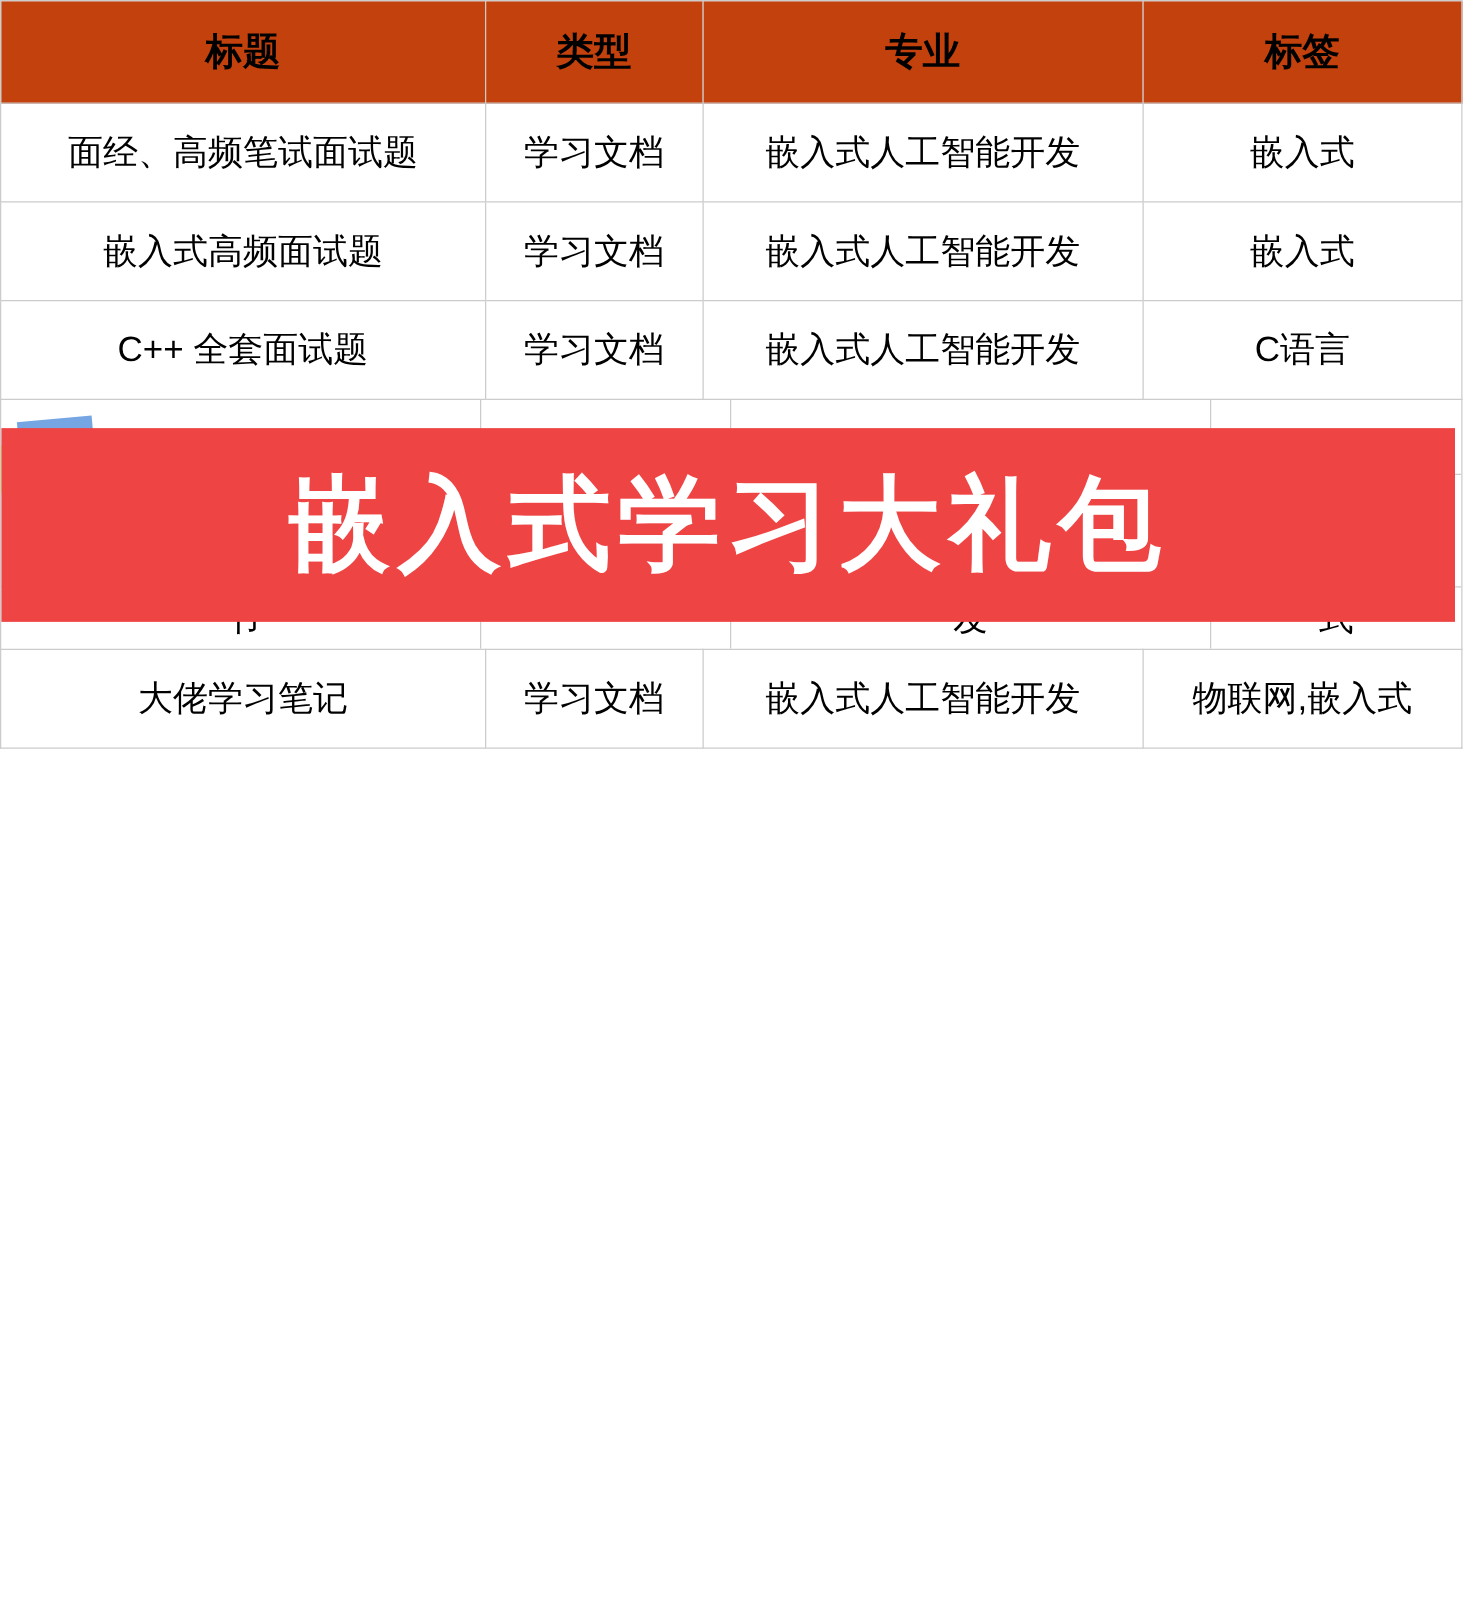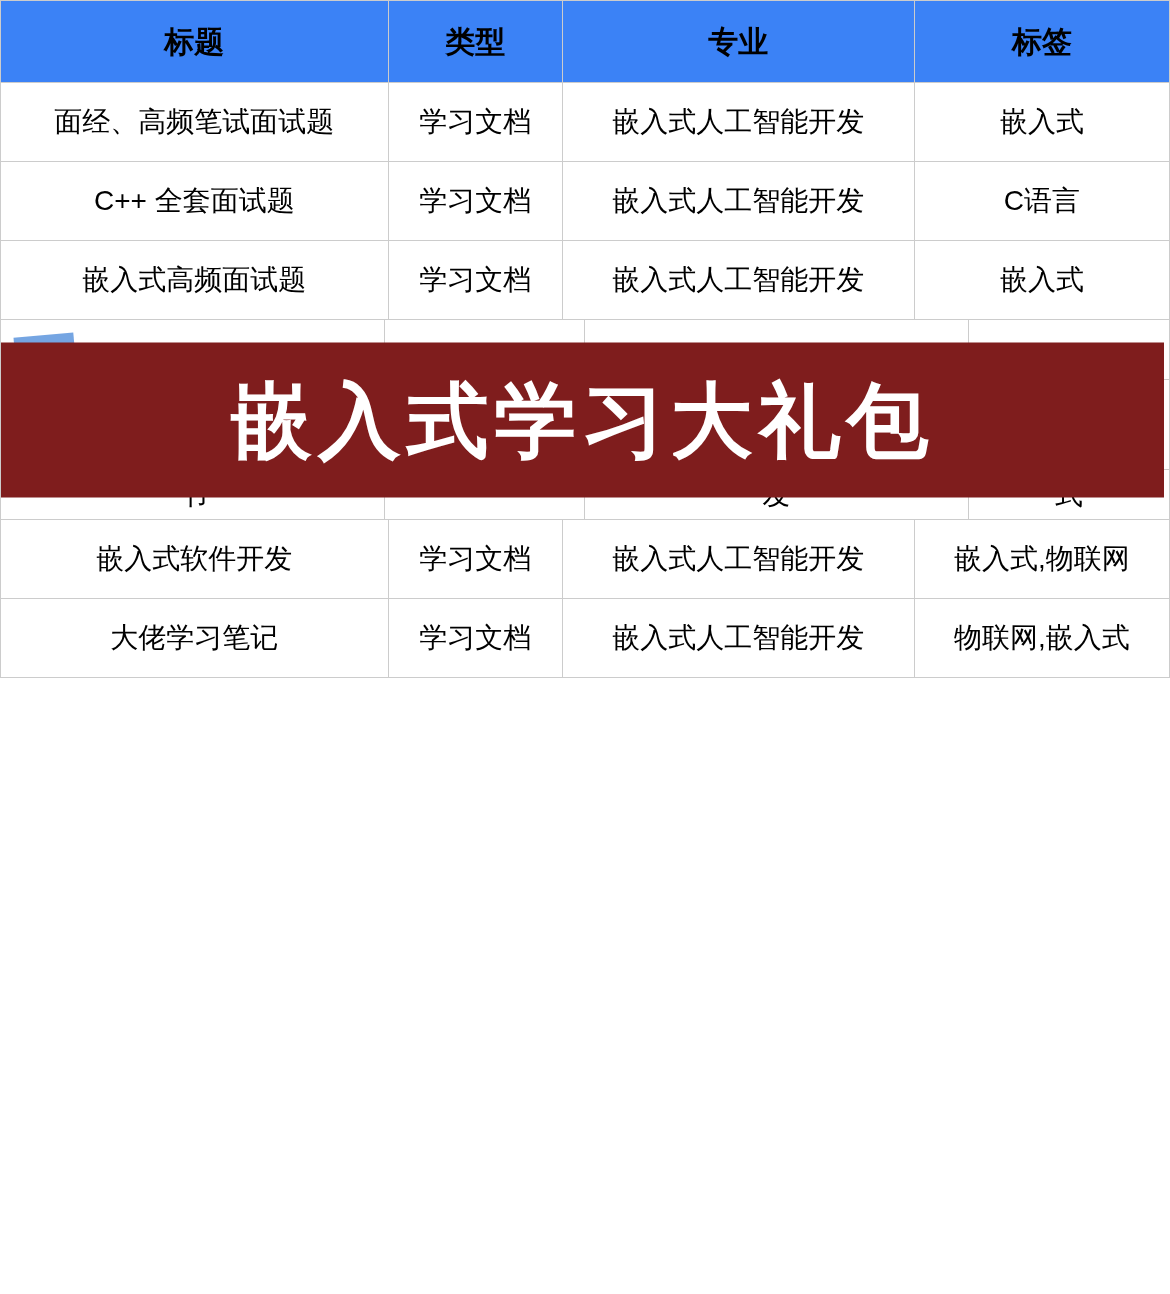--- a/index.html
+++ b/index.html
@@ -30,21 +30,21 @@
       border: 1px solid #ccc;
       text-align: center;
       padding: 18px 12px;
       font-size: 28px;
       line-height: 1.5;
       vertical-align: middle;
     }
 
     thead th {
       font-weight: bold;
-      background: #3b82f6;
+      background: #c2410c;
       font-size: 30px;
     }
 
     tbody tr td {
       font-size: 28px;
     }
   </style>
 </head>
 <body>
 
@@ -59,63 +59,57 @@
       </tr>
     </thead>
     <tbody id="table-body">
     <tr>
     <td>面经、高频笔试面试题</td>
     <td>学习文档</td>
     <td>嵌入式人工智能开发</td>
     <td>嵌入式</td>
   </tr>
         <tr>
+    <td>嵌入式高频面试题</td>
+    <td>学习文档</td>
+    <td>嵌入式人工智能开发</td>
+    <td>嵌入式</td>
+  </tr>
+        <tr>
     <td>C++ 全套面试题</td>
     <td>学习文档</td>
     <td>嵌入式人工智能开发</td>
     <td>C语言</td>
-  </tr>
-        <tr>
-    <td>嵌入式高频面试题</td>
-    <td>学习文档</td>
-    <td>嵌入式人工智能开发</td>
-    <td>嵌入式</td>
   </tr>
         <tr style="position: relative;">
   <td colspan="4" style="padding:0; position:relative; height:200px; overflow:hidden; border:1px solid #ccc;">
 
     <div style="position:absolute; top:0; left:0; right:0; height:60px; display:flex; border-bottom:1px solid #ccc; z-index:1;">
       <div style="flex:1; border-right:1px solid #ccc; display:flex; align-items:center; justify-content:center; font-size:28px;"></div>
       <div style="width:200px; border-right:1px solid #ccc; display:flex; align-items:center; justify-content:center; font-size:28px;"></div>
       <div style="flex:1; border-right:1px solid #ccc; display:flex; align-items:center; justify-content:center; font-size:28px;"></div>
       <div style="width:200px; display:flex; align-items:center; justify-content:center; font-size:28px;"></div>
     </div>
 
     <div style="position:absolute; left:0; top:30px; width:80px; height:80px; background:#cfee30; transform:rotate(-10deg); z-index:9; opacity:0.9;"></div>
     <div style="position:absolute; left:15px; top:15px; width:60px; height:60px; background:#3a7fd5; transform:rotate(-5deg); z-index:8; opacity:0.7;"></div>
 
-    <div style="position:absolute; left:0; right:5px; top:50%; transform:translateY(-50%); background:#7f1d1d; height:155px; z-index:10; display:flex; align-items:center; justify-content:center;">
+    <div style="position:absolute; left:0; right:5px; top:50%; transform:translateY(-50%); background:#ef4444; height:155px; z-index:10; display:flex; align-items:center; justify-content:center;">
       <span style="color:#fff; font-size:82px; font-weight:bold; letter-spacing:6px;">嵌入式学习大礼包</span>
     </div>
 
     <div style="position:absolute; bottom:0; left:0; right:0; height:50px; display:flex; border-top:1px solid #ccc; z-index:1;">
       <div style="flex:1; border-right:1px solid #ccc; display:flex; align-items:center; justify-content:center; font-size:28px;">书</div>
       <div style="width:200px; border-right:1px solid #ccc; display:flex; align-items:center; justify-content:center; font-size:28px;"></div>
       <div style="flex:1; border-right:1px solid #ccc; display:flex; align-items:center; justify-content:center; font-size:28px;">发</div>
       <div style="width:200px; display:flex; align-items:center; justify-content:center; font-size:28px;">式</div>
     </div>
   </td>
 </tr>
         <tr>
-    <td>嵌入式软件开发</td>
-    <td>学习文档</td>
-    <td>嵌入式人工智能开发</td>
-    <td>嵌入式,物联网</td>
-  </tr>
-        <tr>
     <td>大佬学习笔记</td>
     <td>学习文档</td>
     <td>嵌入式人工智能开发</td>
     <td>物联网,嵌入式</td>
   </tr>
       </tbody>
   </table>
 </div>
 
 </body></html>

